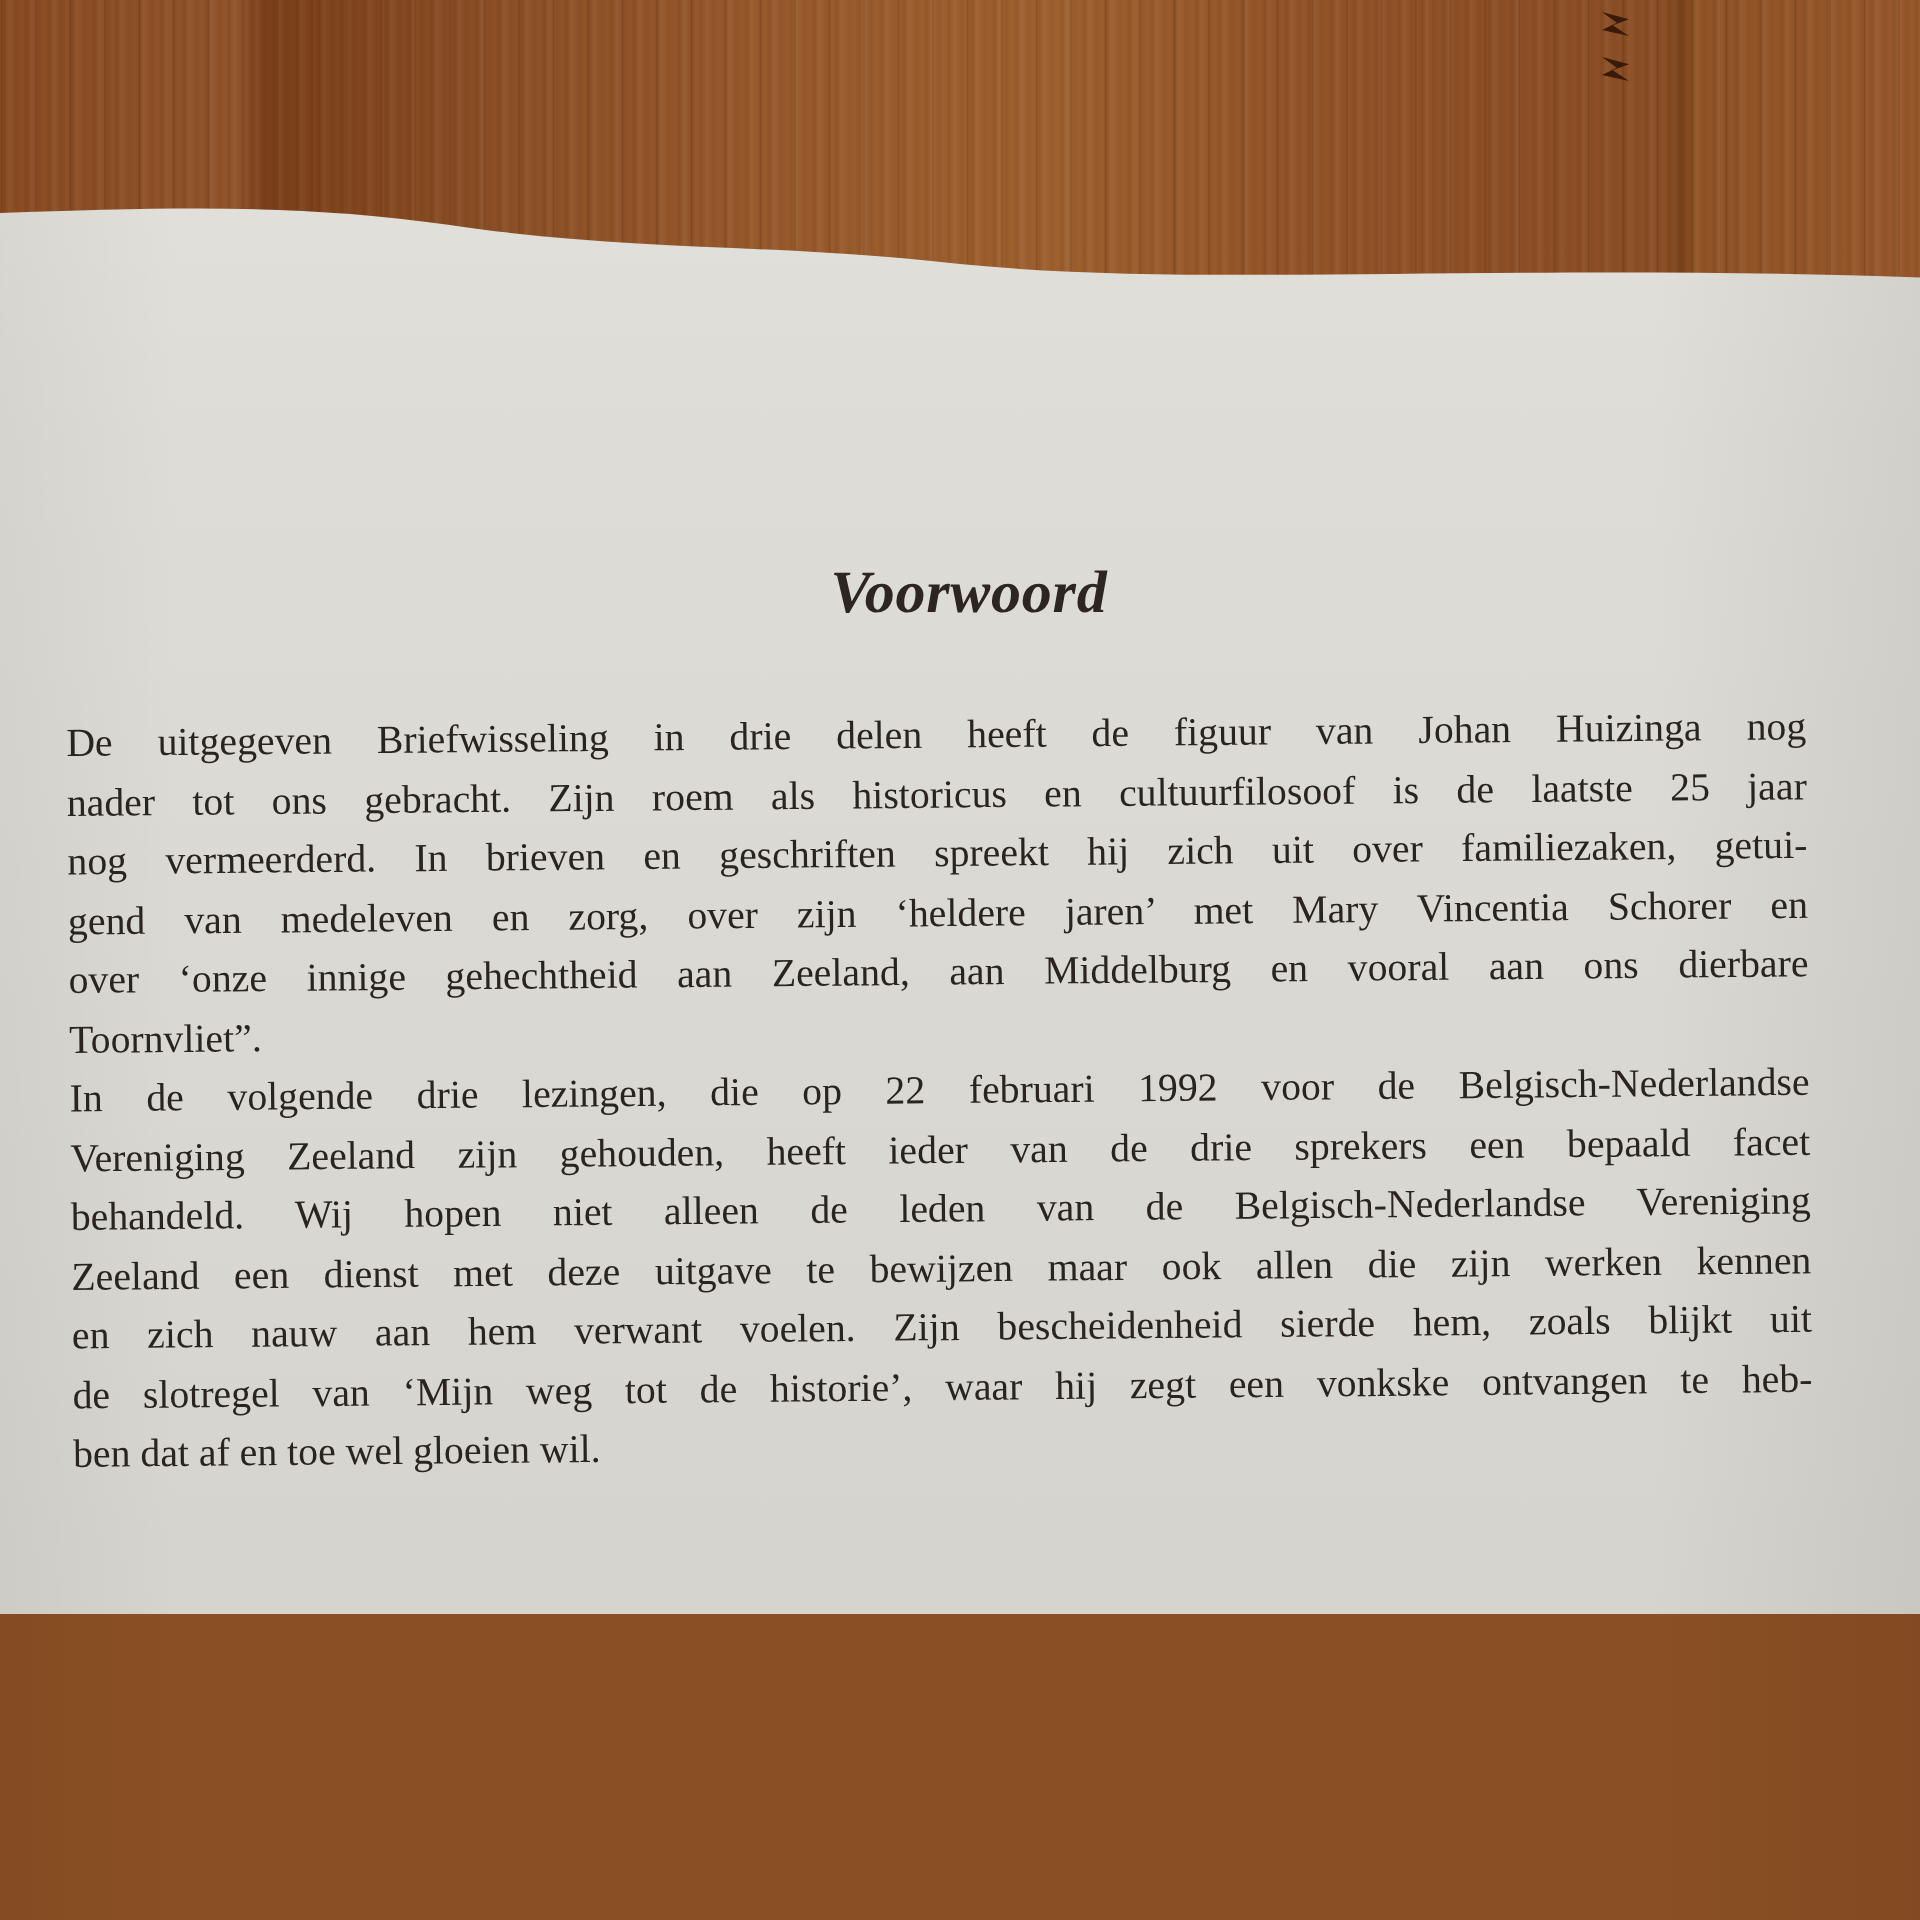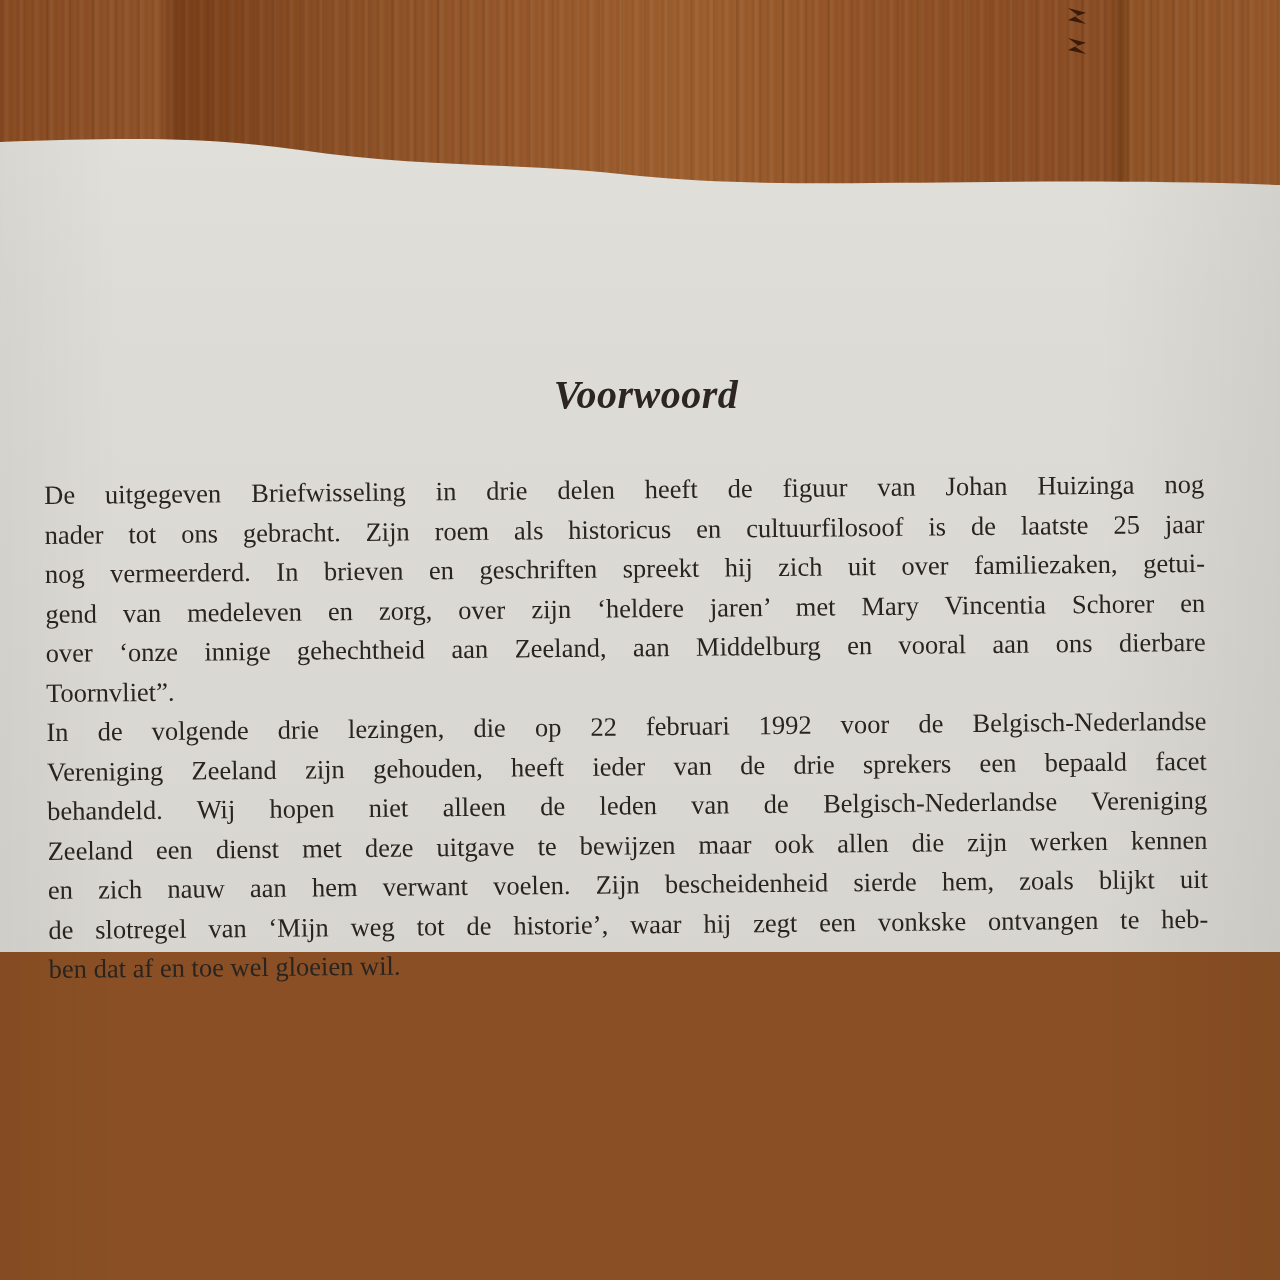--- a/index.html
+++ b/index.html
@@ -33,21 +33,21 @@
       position: absolute;
       left: 1068px;
       width: 18px;
       height: 16px;
       background: #3a1a08;
       clip-path: polygon(0 0, 100% 30%, 40% 55%, 100% 100%, 0 75%, 55% 45%);
     }
     .page {
       position: absolute;
       left: 0; top: 0;
-      width: 1280px; height: 952px;
+      width: 1280px; height: 1076px;
       background: linear-gradient(180deg, #e4e2dc 0px, #dedcd6 300px, #d9d7d1 800px, #d3d1cb 1280px);
       clip-path: path("M0,142 C120,138 200,136 300,150 C420,168 520,162 640,176 C800,192 1000,175 1280,185 L1280,1280 L0,1280 Z");
     }
     .page-shade {
       position: absolute;
       left: 0; top: 0;
       width: 1280px; height: 1280px;
       background: linear-gradient(90deg, rgba(0,0,0,0.04) 0px, rgba(0,0,0,0) 120px, rgba(0,0,0,0) 1100px, rgba(0,0,0,0.06) 1280px);
       pointer-events: none;
     }

